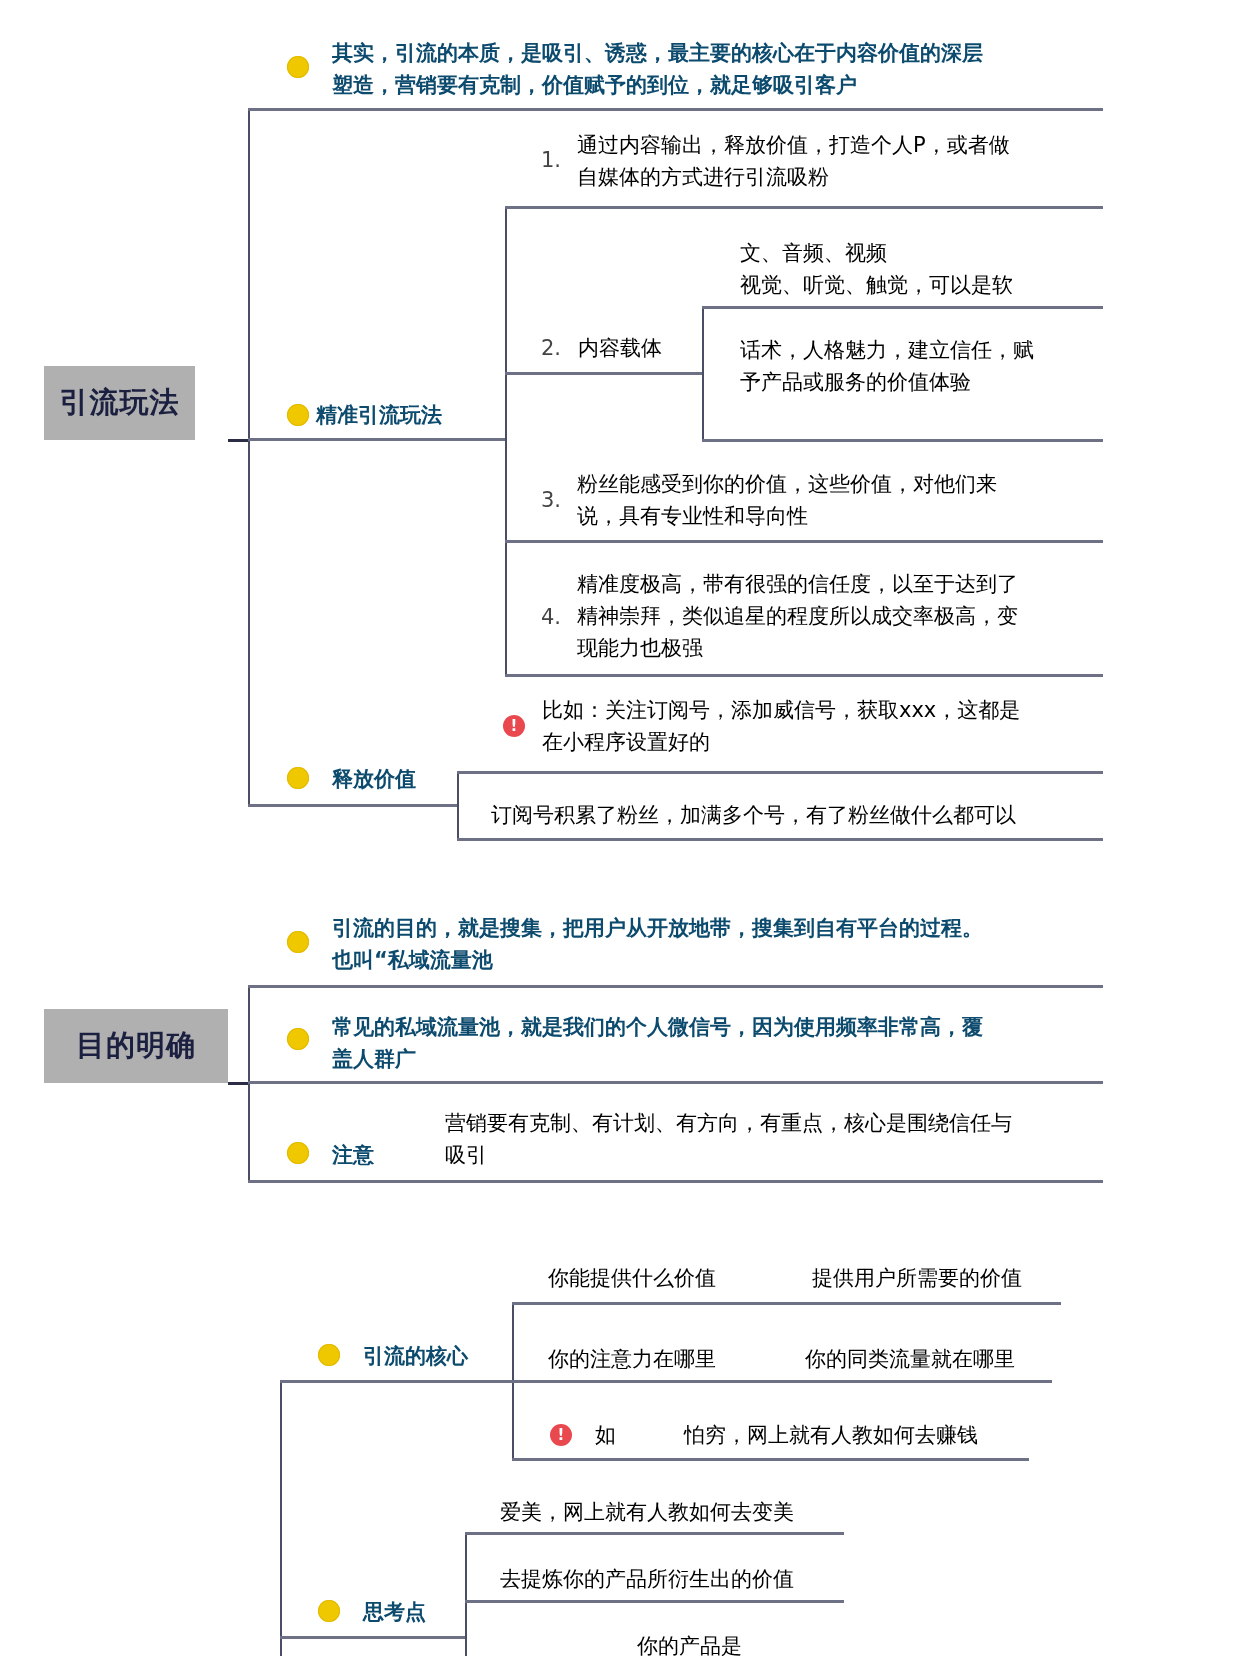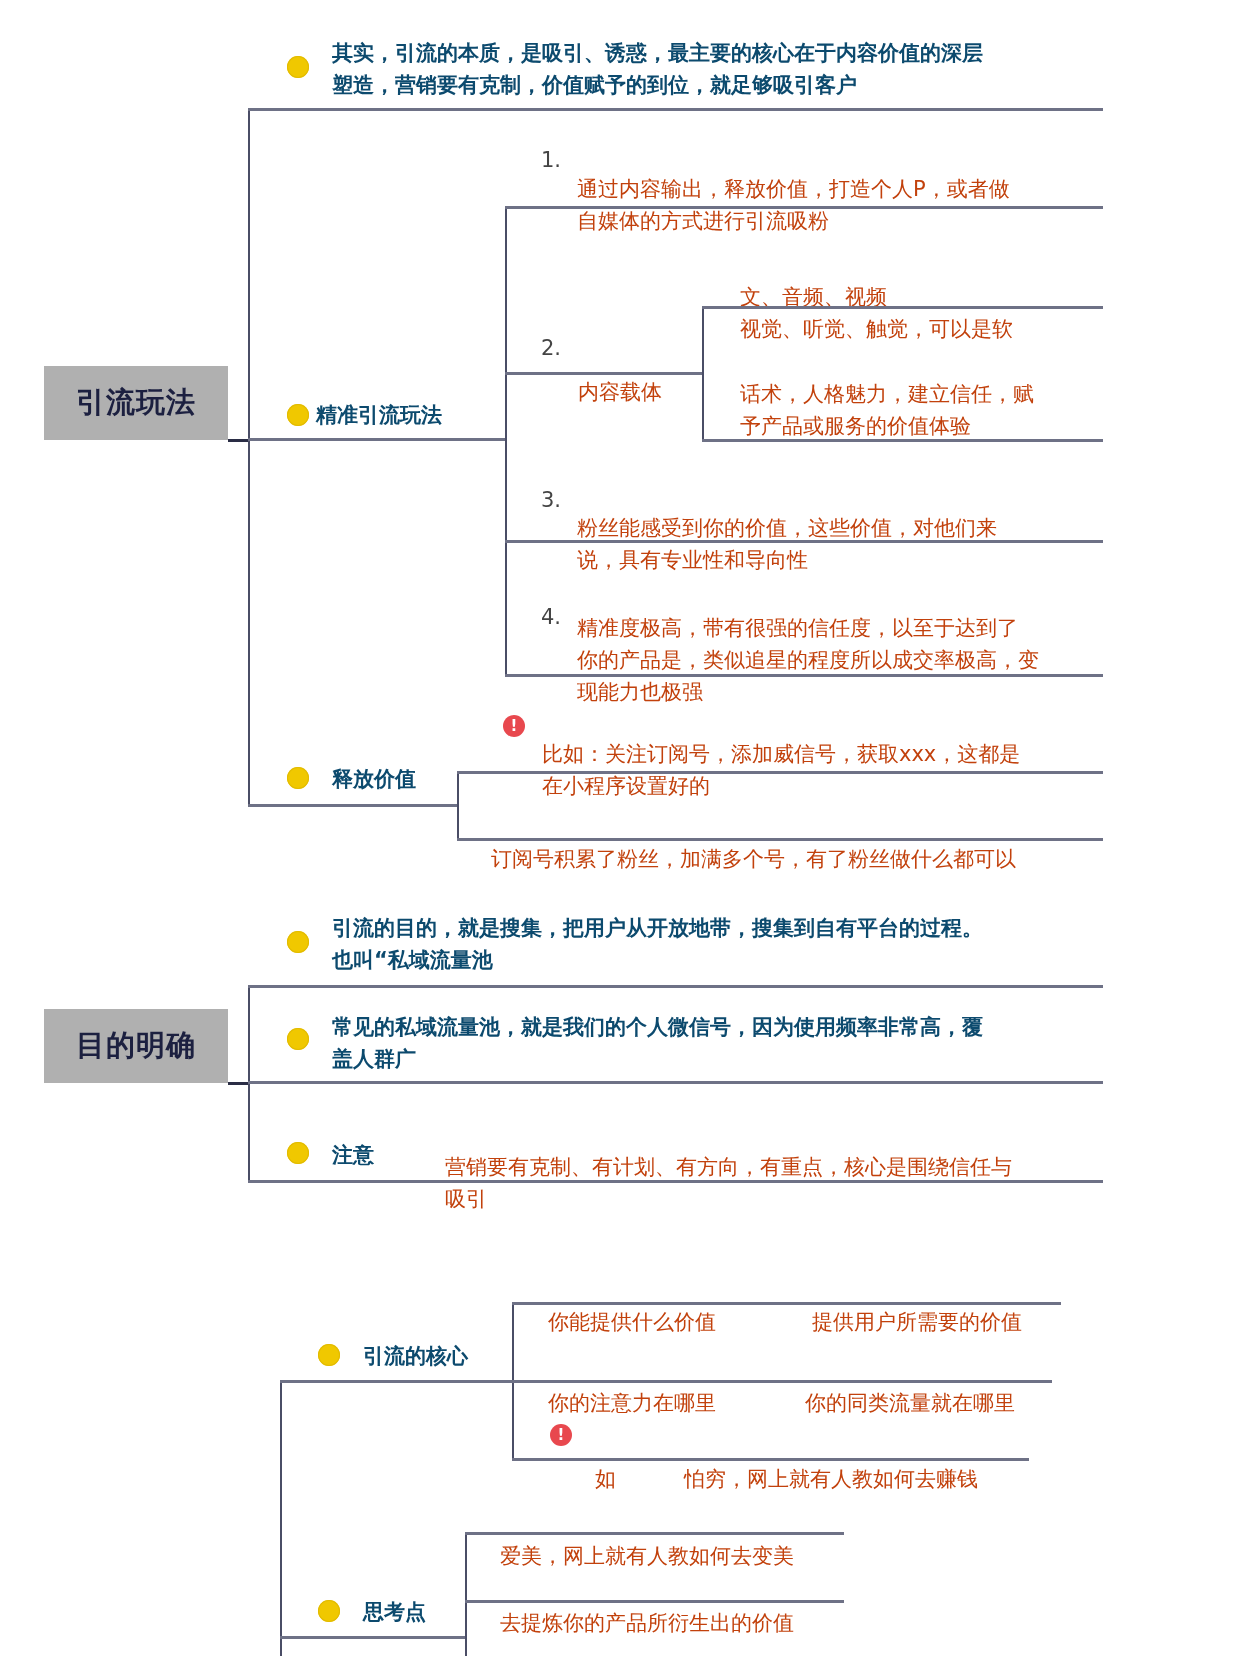--- a/index.html
+++ b/index.html
@@ -11,30 +11,30 @@
   .conn { position: absolute; height: 3px; background: #2a2d45; }
   .root { position: absolute; background: #b0b0b0; color: #1c2040; font-weight: bold;
           font-size: 29px; display: flex; align-items: center; justify-content: center;
           letter-spacing: 1px; }
   .bullet { position: absolute; width: 22px; height: 22px; border-radius: 50%;
             background: #f0c800; box-shadow: 0 0 0 1px #e2bb00 inset; }
   .warn { position: absolute; width: 22px; height: 22px; border-radius: 50%;
           background: #e8484e; color: #fff; font-size: 15px; font-weight: bold;
           display: flex; align-items: center; justify-content: center; line-height: 1; }
   .bold { font-weight: bold; color: #0c4a6e; font-size: 21px; line-height: 32px; }
-  .txt { font-size: 21px; line-height: 32px; color: #c2410c; margin-top: 44px; }
+  .txt { font-size: 21px; line-height: 32px; color: #000000; }
   .num { font-size: 21px; color: #444; }
   .one { white-space: nowrap; }
 </style>
 </head>
 <body>
 
 <div>
 
-  <div class="root" style="left:44px;top:366px;width:184px;height:74px;">
+  <div class="root" style="left:44px;top:366px;width:151px;height:74px;">
     <span>引流玩法</span>
   </div>
   <div class="conn" style="left:228px;top:439px;width:21px;"></div>
   <div class="vline" style="left:248px;top:109px;height:698px;"></div>
 
   <div class="bullet" style="left:287px;top:56px;"></div>
   <div class="abs bold one" style="left:332px;top:37px;">
     <div>其实，引流的本质，是吸引、诱惑，最主要的核心在于内容价值的深层</div>
     <div>塑造，营销要有克制，价值赋予的到位，就足够吸引客户</div>
   </div>
@@ -72,21 +72,21 @@
   <div class="abs num" style="left:541px;top:488px;">3.</div>
   <div class="abs txt one" style="left:577px;top:468px;">
     <div>粉丝能感受到你的价值，这些价值，对他们来</div>
     <div>说，具有专业性和导向性</div>
   </div>
   <div class="hline" style="left:505px;top:540px;width:598px;"></div>
 
   <div class="abs num" style="left:541px;top:605px;">4.</div>
   <div class="abs txt one" style="left:577px;top:568px;">
     <div>精准度极高，带有很强的信任度，以至于达到了</div>
-    <div>你的产品是，类似追星的程度所以成交率极高，变</div>
+    <div>精神崇拜，类似追星的程度所以成交率极高，变</div>
     <div>现能力也极强</div>
   </div>
   <div class="hline" style="left:505px;top:674px;width:598px;"></div>
 
   <div class="bullet" style="left:287px;top:767px;"></div>
   <div class="abs bold one" style="left:332px;top:763px;">释放价值</div>
   <div class="hline" style="left:248px;top:804px;width:210px;"></div>
   <div class="vline" style="left:457px;top:772px;height:67px;"></div>
 
   <div class="warn" style="left:503px;top:715px;">!</div>

